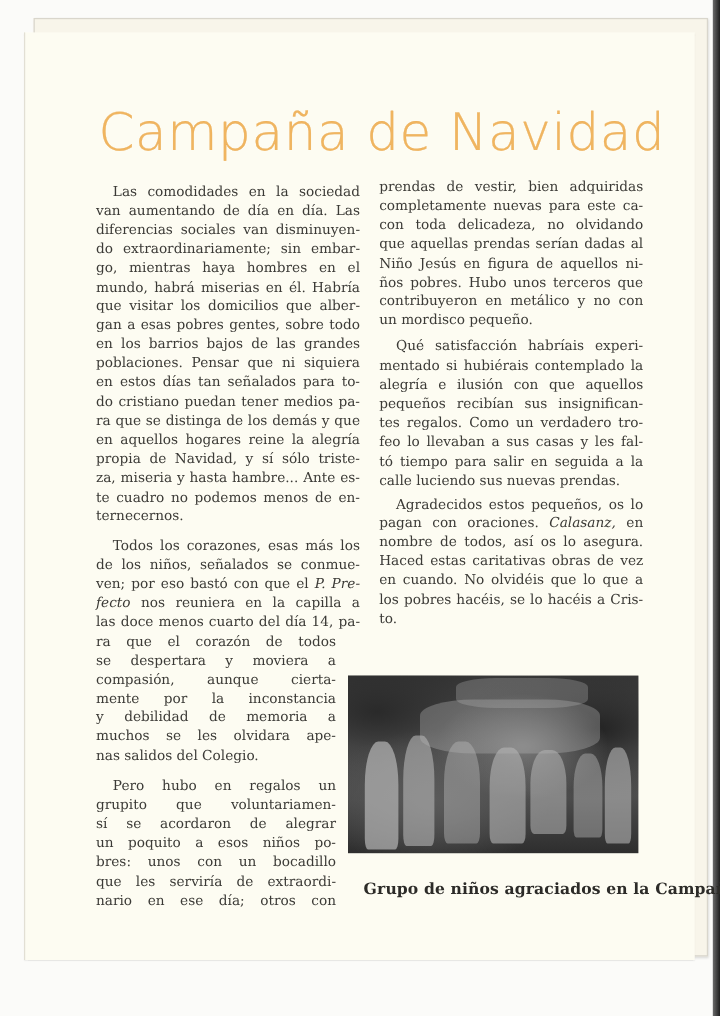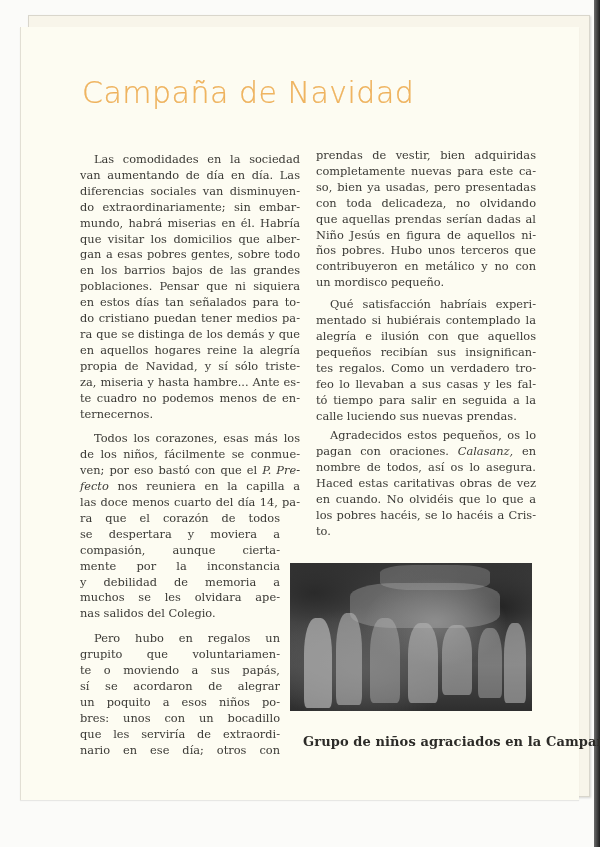--- a/index.html
+++ b/index.html
@@ -16,23 +16,23 @@
     .right-strip {
       position:absolute; right:0; top:0; width:6px; height:847px;
       background:linear-gradient(to right,#6b6b6b,#1e1e1e);
     }
     .page {
       position:absolute; left:20px; top:27px; width:558px; height:773px;
       background:#fdfcf2; border-left:1px solid #e2dfd4;
       box-shadow:0 1px 1px rgba(0,0,0,0.08);
     }
     .title {
-      position:absolute; left:82px; top:78px;
+      position:absolute; left:82px; top:90px;
       font-family:"DejaVu Sans", sans-serif; font-weight:200;
-      font-size:30px; letter-spacing:0.5px; color:#f0b560;
+      font-size:43px; letter-spacing:0.5px; color:#f0b560;
       line-height:1; white-space:nowrap;
       -webkit-text-stroke:0.2px #e8a64c;
     }
     .col {
       position:absolute; font-size:11.4px; line-height:15.9px; color:#3b3a36;
       text-align:justify;
     }
     .col p { margin:0; }
     .col .ln { display:block; white-space:nowrap; text-align-last:justify; text-align:justify; }
     .col .ln.last { text-align-last:left; }
@@ -71,67 +71,66 @@
 <div class="page"></div>
 
 <h1 class="title" style="margin:0;">Campaña de Navidad</h1>
 
 <div class="col col-left">
   <p>
     <span class="ln ind">Las comodidades en la sociedad</span>
     <span class="ln">van aumentando de día en día. Las</span>
     <span class="ln">diferencias sociales van disminuyen-</span>
     <span class="ln">do extraordinariamente; sin embar-</span>
+    <span class="ln">go, mientras haya hombres en el</span>
     <span class="ln">mundo, habrá miserias en él. Habría</span>
     <span class="ln">que visitar los domicilios que alber-</span>
     <span class="ln">gan a esas pobres gentes, sobre todo</span>
     <span class="ln">en los barrios bajos de las grandes</span>
     <span class="ln">poblaciones. Pensar que ni siquiera</span>
     <span class="ln">en estos días tan señalados para to-</span>
     <span class="ln">do cristiano puedan tener medios pa-</span>
     <span class="ln">ra que se distinga de los demás y que</span>
     <span class="ln">en aquellos hogares reine la alegría</span>
     <span class="ln">propia de Navidad, y sí sólo triste-</span>
     <span class="ln">za, miseria y hasta hambre... Ante es-</span>
     <span class="ln">te cuadro no podemos menos de en-</span>
     <span class="ln last">ternecernos.</span>
   </p>
   <div class="gap"></div>
   <p>
     <span class="ln ind">Todos los corazones, esas más los</span>
-    <span class="ln">de los niños, fácilmente se conmue-</span>
+    <span class="ln">de los niños, señalados se conmue-</span>
     <span class="ln"><span>ven; por eso bastó con que el</span> <i>P. Pre-</i></span>
     <span class="ln"><i>fecto</i> <span>nos reuniera en la capilla a</span></span>
     <span class="ln">las doce menos cuarto del día 14, pa-</span>
     <span class="ln narrow">ra que el corazón de todos</span>
     <span class="ln narrow">se despertara y moviera a</span>
     <span class="ln narrow">compasión, aunque cierta-</span>
     <span class="ln narrow">mente por la inconstancia</span>
     <span class="ln narrow">y debilidad de memoria a</span>
     <span class="ln narrow">muchos se les olvidara ape-</span>
     <span class="ln narrow last">nas salidos del Colegio.</span>
   </p>
   <div class="gap"></div>
   <p>
     <span class="ln narrow ind" style="width:186px;">Pero hubo en regalos un</span>
     <span class="ln narrow">grupito que voluntariamen-</span>
-    <span class="ln narrow">te o moviendo a sus papás,</span>
     <span class="ln narrow">sí se acordaron de alegrar</span>
     <span class="ln narrow">un poquito a esos niños po-</span>
     <span class="ln narrow">bres: unos con un bocadillo</span>
     <span class="ln narrow">que les serviría de extraordi-</span>
     <span class="ln narrow">nario en ese día; otros con</span>
   </p>
 </div>
 
 <div class="col col-right">
   <p>
     <span class="ln">prendas de vestir, bien adquiridas</span>
     <span class="ln">completamente nuevas para este ca-</span>
-    <span class="ln">so, bien ya usadas, pero presentadas</span>
     <span class="ln">con toda delicadeza, no olvidando</span>
     <span class="ln">que aquellas prendas serían dadas al</span>
     <span class="ln">Niño Jesús en figura de aquellos ni-</span>
     <span class="ln">ños pobres. Hubo unos terceros que</span>
     <span class="ln">contribuyeron en metálico y no con</span>
     <span class="ln last">un mordisco pequeño.</span>
   </p>
   <div class="gap" style="height:6px"></div>
   <p>
     <span class="ln ind">Qué satisfacción habríais experi-</span>

